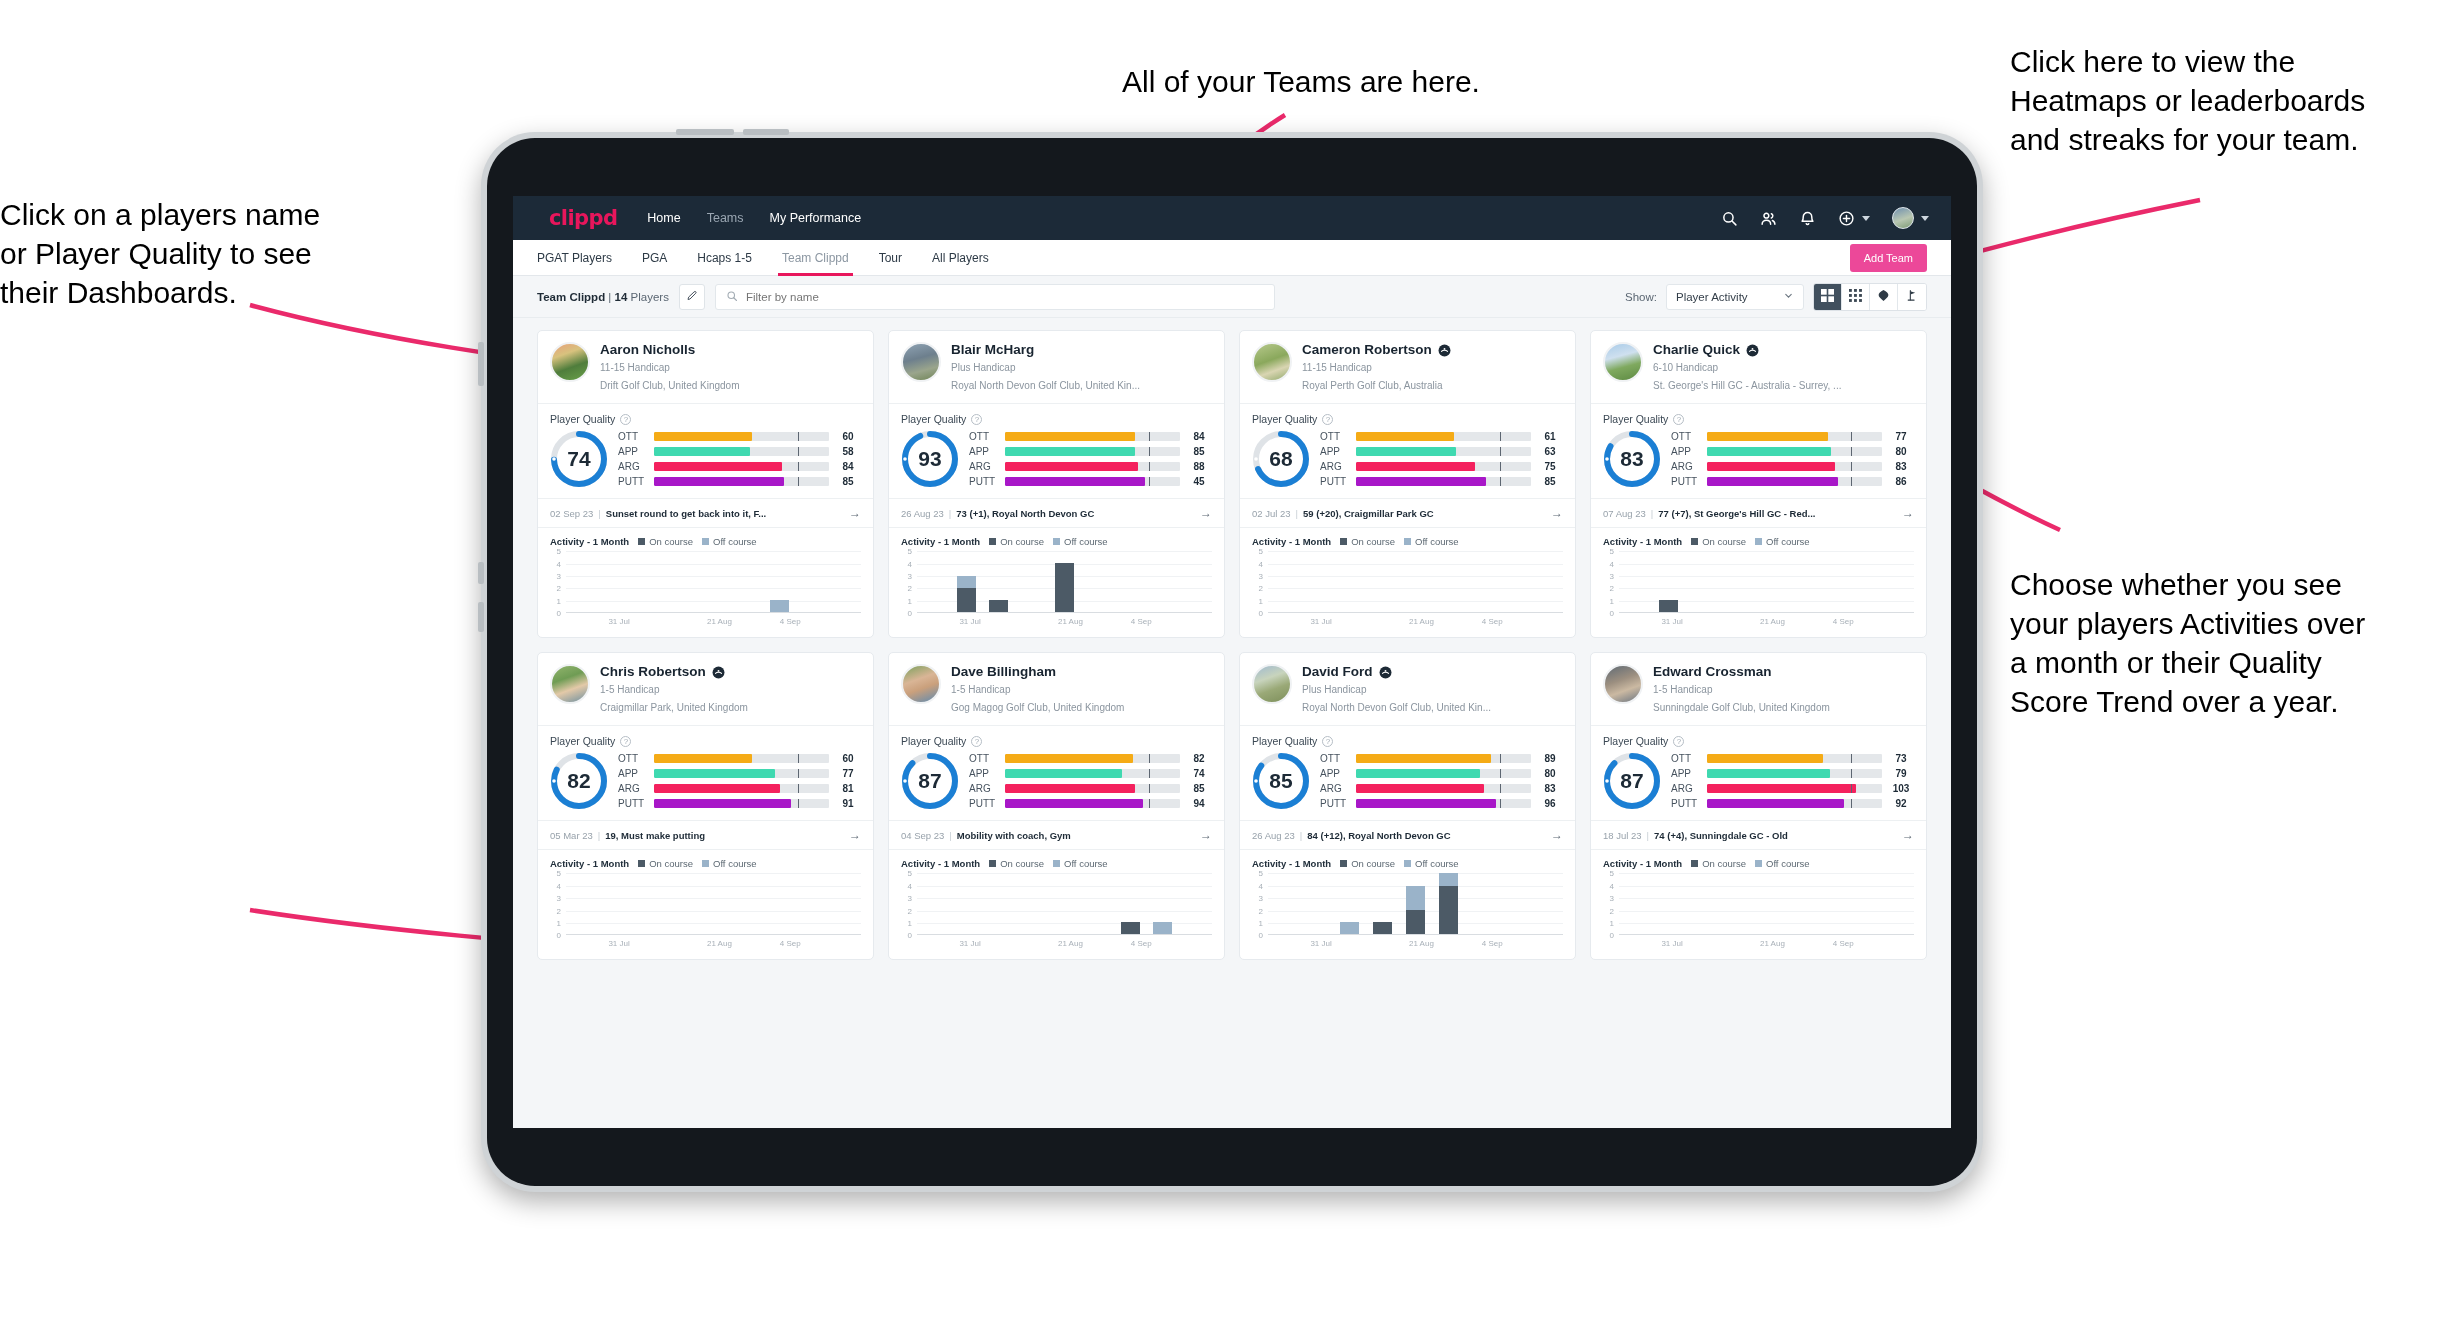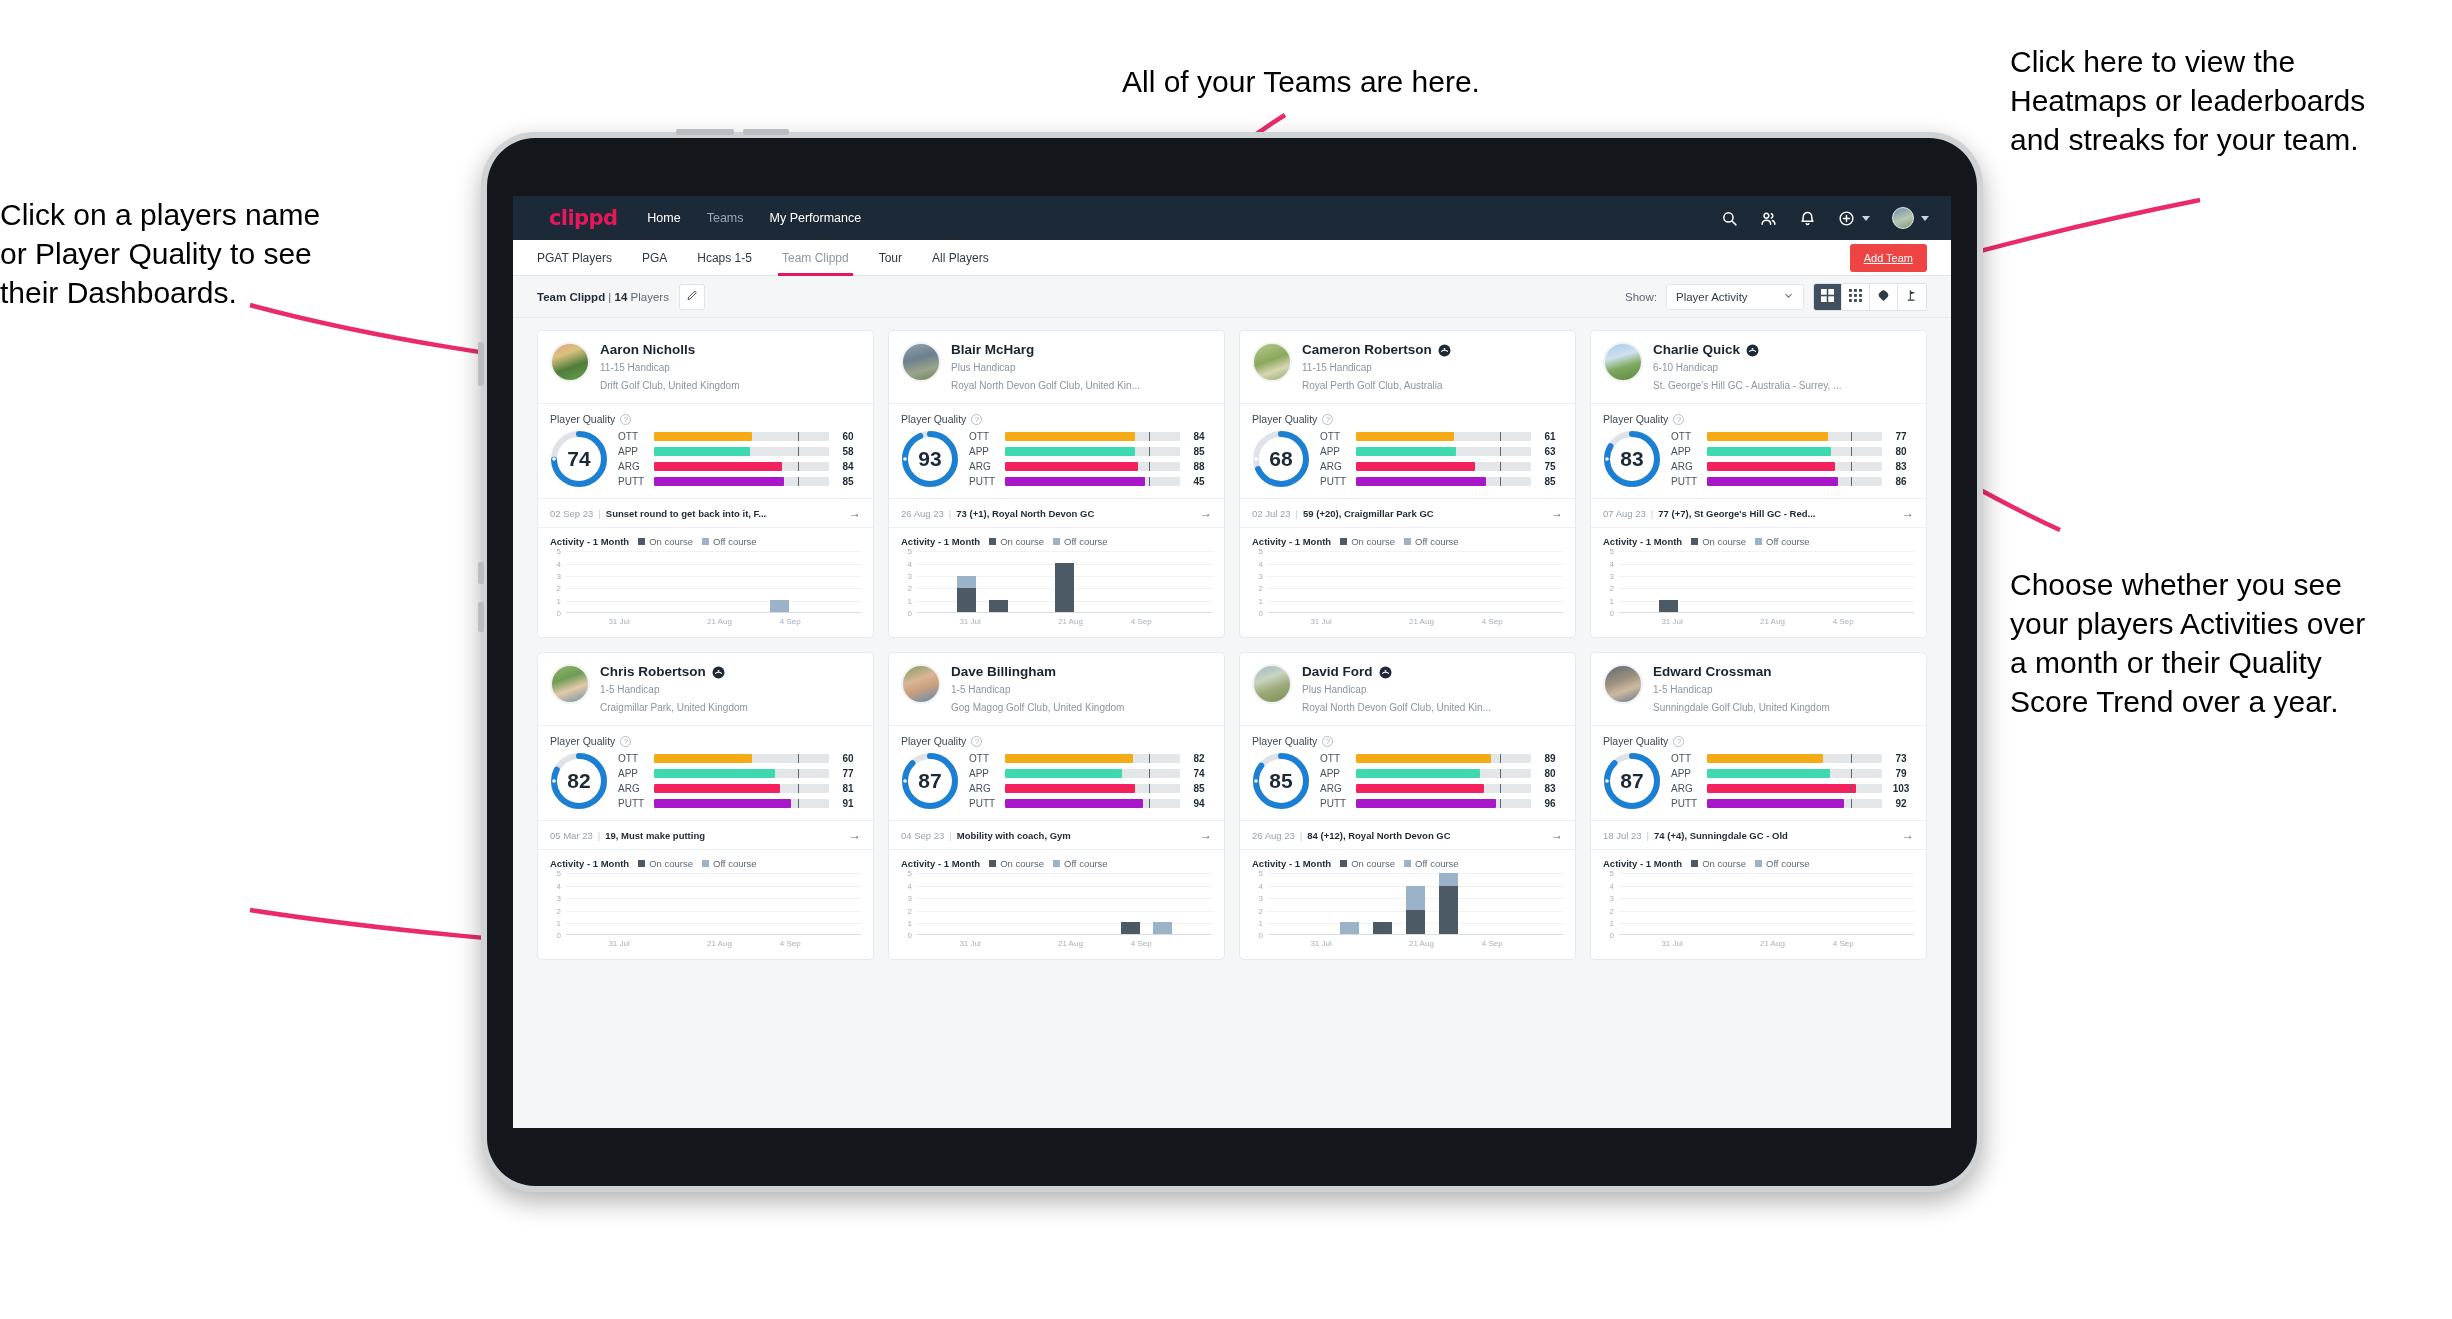--- a/index.html
+++ b/index.html
@@ -88,24 +88,23 @@
     font-size: 12px; color: #2d3a46; margin-right: 30px;
     white-space: nowrap; position: relative; height: 36px;
     display: flex; align-items: center;
   }
   .subtab.muted { color: #8c97a2; }
   .subtab.active::after {
     content: ""; position: absolute; left: -4px; right: -4px; bottom: 0;
     height: 2.5px; background: #e8165c;
   }
   .addteam {
-    margin-left: auto; background: #ef4444; color: #fff;
+    margin-left: auto; background: #ec4899; color: #fff;
     font-size: 11px; padding: 8px 14px; border-radius: 3px;
     white-space: nowrap;
-    text-decoration: underline;
   }
 
   
   .toolbar {
     height: 42px; background: #f4f6f8;
     display: flex; align-items: center; padding: 0 24px; gap: 10px;
     border-bottom: 1px solid #e8ecef;
   }
   .teamlabel { font-size: 11.5px; color: #5a6672; white-space: nowrap; }
   .teamlabel b { color: #1f2b36; font-weight: 700; }
@@ -323,20 +322,29 @@
             <span>|</span>
             <b>14</b>
             <span>Players</span>
           </div>
           <div class="pencil-btn">
             <span>
               <svg width="12" height="12" viewBox="0 0 24 24" fill="none" stroke="#3f4b57" stroke-width="1.9" stroke-linecap="round" stroke-linejoin="round">
                 <path d="M16.5 3.5a2.1 2.1 0 0 1 3 3L8 18l-4 1 1-4z"></path>
               </svg>
             </span>
+          </div>
+          <div class="searchbox">
+            <span>
+              <svg width="12" height="12" viewBox="0 0 24 24" fill="none" stroke="#a3acb4" stroke-width="2.2" stroke-linecap="round">
+                <circle cx="10.5" cy="10.5" r="6.5"></circle>
+                  <line x1="15.5" y1="15.5" x2="21" y2="21"></line>
+              </svg>
+            </span>
+            <input type="text" placeholder="Filter by name" style="">
           </div>
           <div class="show-wrap">
             <span class="show-lbl">Show:</span>
             <div class="select">
               <span>Player Activity</span>
               <span class="cd">
                 <svg width="11" height="11" viewBox="0 0 24 24" fill="none" stroke="#6d7882" stroke-width="2.4" stroke-linecap="round">
                   <polyline points="6,9.5 12,15.5 18,9.5"></polyline>
                 </svg>
               </span>

